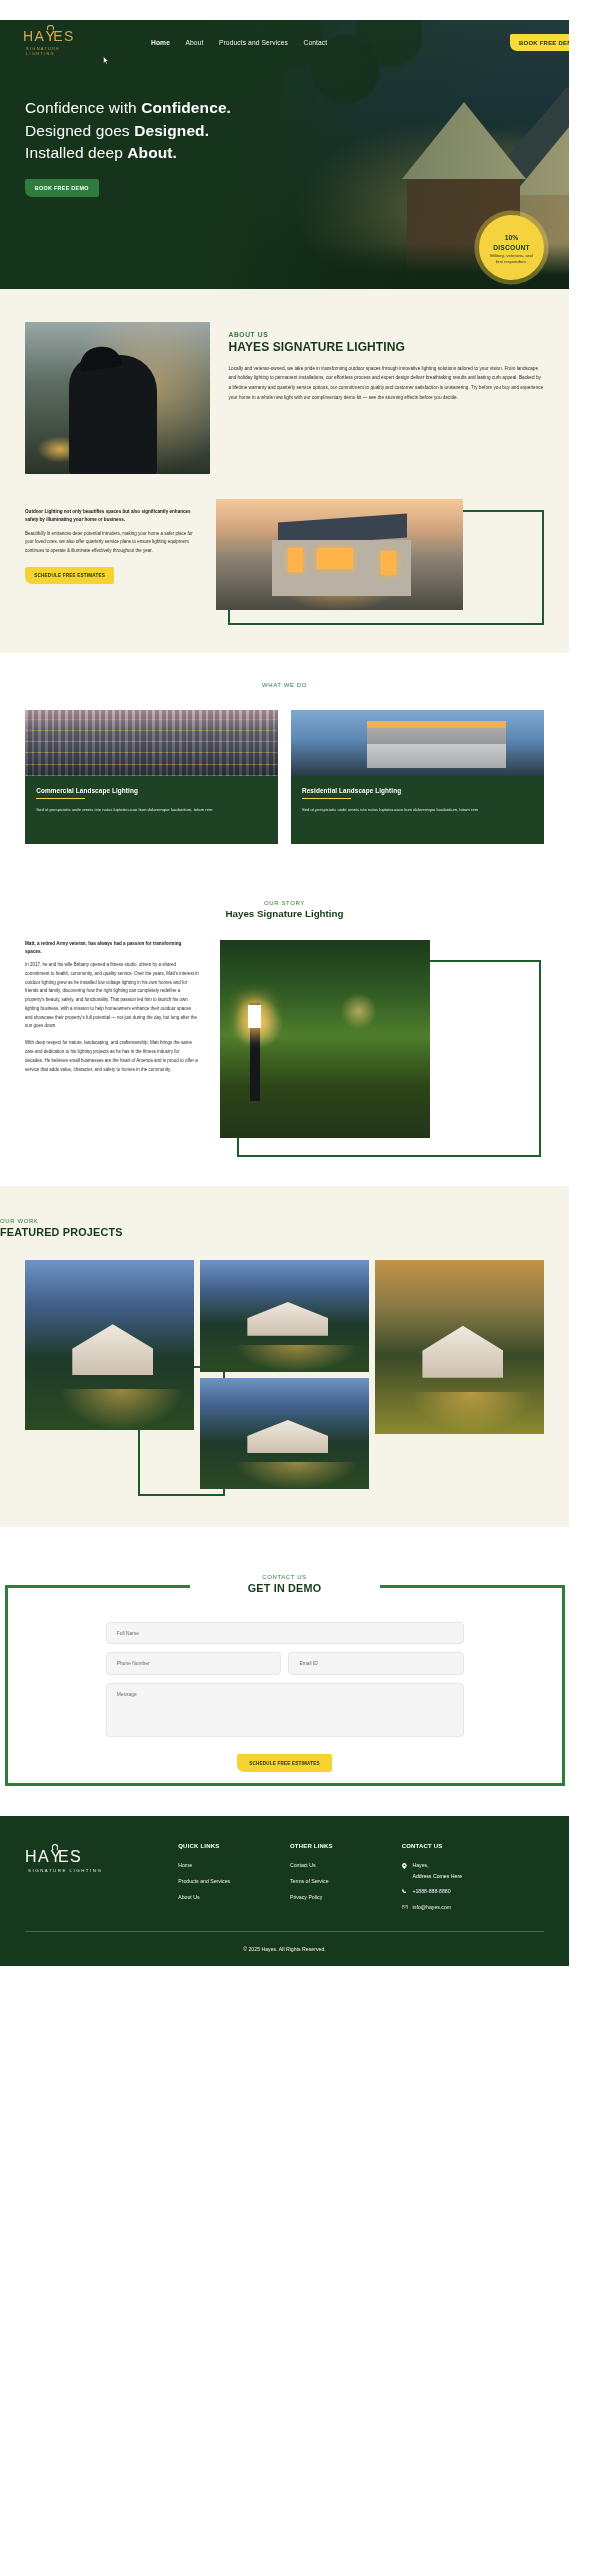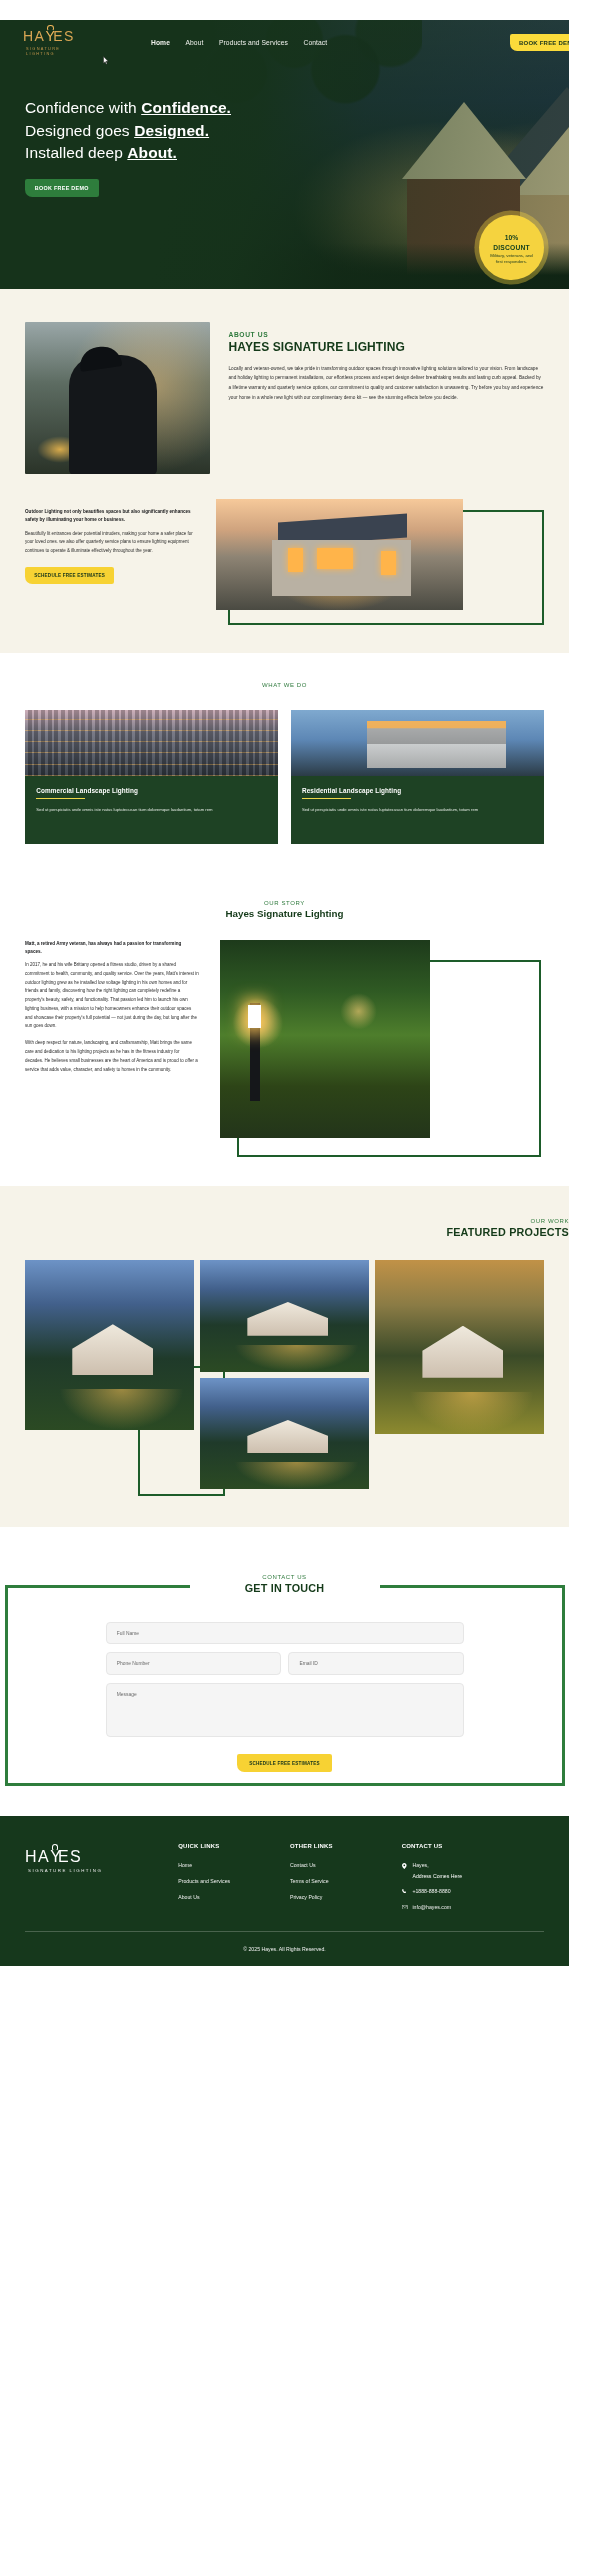--- a/index.html
+++ b/index.html
@@ -92,21 +92,21 @@
   }
   .cursor {
     position:absolute; left: 103px; top: 36px; width: 6.2px; height: 9.3px; z-index: 9;
   }
 
   .hero-copy { padding: 39px 0 0 25px; }
   .hero-h1 {
     font-size: 15.5px; line-height: 1.46; color:#fff; font-weight: 300;
     letter-spacing: 0.1px;
   }
-  .hero-h1 b { font-weight: 800; text-decoration: underline; }
+  .hero-h1 b { font-weight: 800; }
   .hero-btn {
     margin-top: 14.4px; display:inline-block; background:#2e7d3c; color:#fff;
     font-weight: 800; font-size: 5.4px; letter-spacing: 0.3px;
     padding: 5.7px 9.8px; border:none; border-radius: 2.1px 2.1px 2.1px 7.2px; cursor:pointer;
   }
 
   .badge {
     position:absolute; right: 25px; top: 195px; z-index: 6;
     width: 65px; height: 65px; border-radius: 50%;
     background:#f5d33f; display:flex; flex-direction:column;
@@ -230,21 +230,21 @@
   .story-right .bollard {
     position:absolute; left: 30px; top: 63px; width: 10.3px; height: 98px; background:#15171a; z-index:3;
   }
   .story-right .bollard::before {
     content:""; position:absolute; left:-1.5px; top:2.1px; width: 13.4px; height: 23px;
     background:#fff; box-shadow: 0 0 14.4px 6.2px rgba(255,196,86,.85);
   }
 
   
   .work { background:#f6f3e9; padding: 32px 0 38px 0; }
-  .work-head { text-align:right; }
+  .work-head { text-align:left; }
   .gallery { position:relative; padding: 21.6px 25px 0 25px; }
   .grid { display:grid; grid-template-columns: 1fr 1fr 1fr; gap: 6.2px; }
   .gcol { display:flex; flex-direction:column; gap: 6.2px; }
   .shot-house {
     position:relative; overflow:hidden;
     background: linear-gradient(180deg,#6d93c6 0%, #42608b 26%, #1f3a2a 58%, #2b4a23 100%);
   }
   .shot-house.g1 { height: 170px; }
   .shot-house.g2 { height: 112px; }
   .shot-house.g3 { height: 111px; }
@@ -465,21 +465,21 @@
   </section>
 
   <section class="contact">
     <div class="contact-wrap">
       <div class="contact-frame">
         <div class="gap"></div>
       </div>
 
       <div class="contact-head">
         <div class="center-eyebrow">CONTACT US</div>
-        <h2 class="center-h2">GET IN TOUCH</h2>
+        <h2 class="center-h2">GET IN DEMO</h2>
       </div>
 
       <form class="contact-form">
         <input class="field" type="text" placeholder="Full Name" style="">
         <div class="field-row">
           <input class="field" type="text" placeholder="Phone Number" style="">
           <input class="field" type="text" placeholder="Email ID" style="">
         </div>
         <textarea class="field" placeholder="Message" style=""></textarea>
         <div class="submit-wrap">

